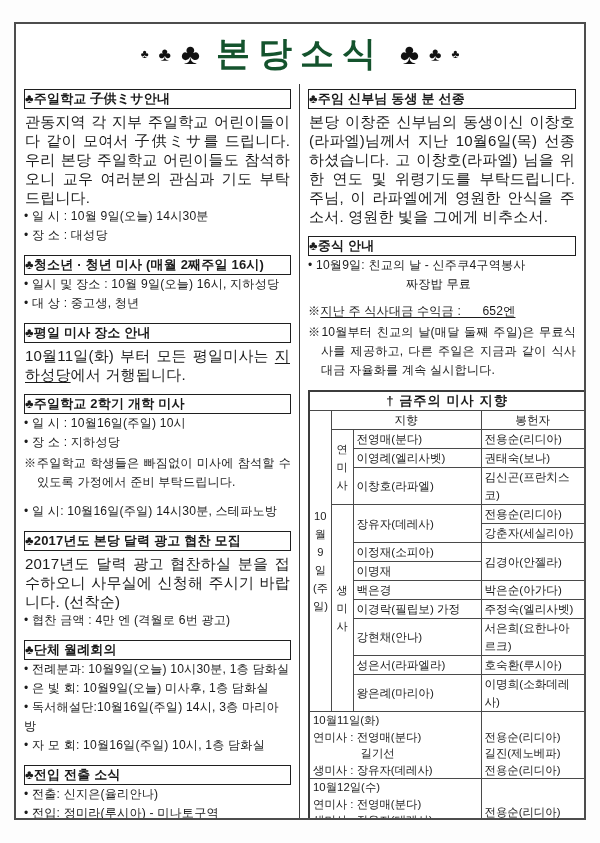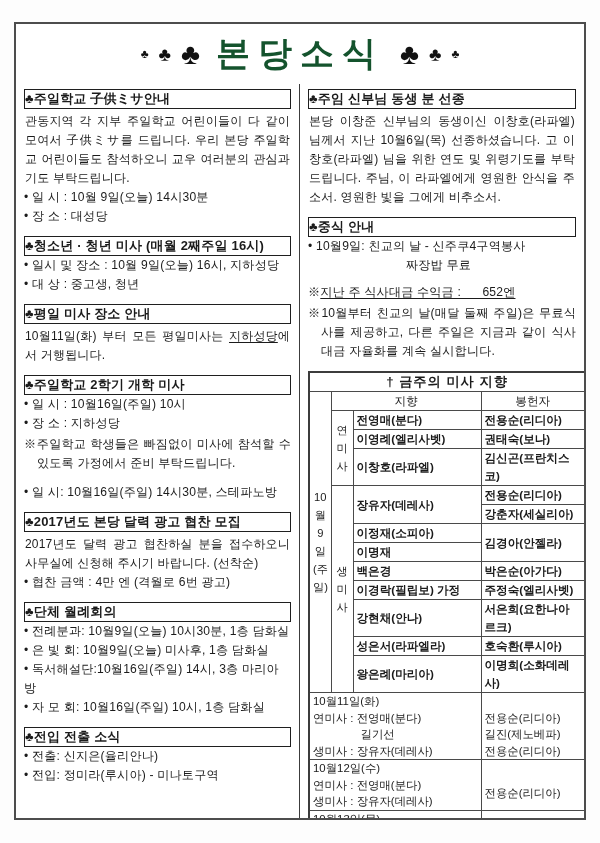--- a/index.html
+++ b/index.html
@@ -24,42 +24,42 @@
   .club-m{font-size:19px;}
   .club-l{font-size:29px;}
   .cols{display:flex;height:calc(100% - 60px);}
   .col{width:50%;box-sizing:border-box;padding:5px 8px 0 8px;}
   .col-left{border-right:1.5px solid #3c3c3c;}
   .sec{margin-bottom:10px;}
   .sec-h{
     border:1.5px solid #1f1f1f;font-weight:700;font-size:13px;
     line-height:16px;padding:1px 0;letter-spacing:0.2px;
   }
-  .p{margin:3px 1px 0 1px;font-size:12px;line-height:19px;text-align:justify;letter-spacing:0.2px;}
+  .p{margin:3px 1px 0 1px;font-size:15px;line-height:19px;text-align:justify;letter-spacing:0.2px;}
   .ln{font-size:12.1px;line-height:19px;white-space:pre-wrap;letter-spacing:0.2px;}
   .note{margin-top:2px;font-size:12.1px;line-height:19px;text-align:justify;
         padding-left:13px;text-indent:-13px;letter-spacing:0.2px;}
   .u{text-decoration:underline;text-underline-offset:2px;}
   .indent1{padding-left:98px;}
   
   .mass-table{
     width:100%;border-collapse:collapse;border:2px solid #3c3c3c;
     font-size:11.6px;margin-top:8px;table-layout:fixed;
   }
   .mass-table td,.mass-table th{
     border:1px solid #4a4a4a;padding:0 3px;line-height:18px;vertical-align:middle;
     overflow:hidden;
   }
   .tbl-title{text-align:center;font-weight:700;font-size:13.2px;line-height:23px;letter-spacing:1px;}
   .tbl-hd{text-align:center;font-weight:400;line-height:18px;}
   .vcell{
     width:20px;text-align:center;word-break:break-all;line-height:14px;
     padding:0 2px;font-size:11.2px;
   }
-  .icell{padding-left:5px;font-weight:bold;}
+  .icell{padding-left:5px;}
   .blk{vertical-align:top;padding:1px 4px;}
   .tlines{white-space:pre-wrap;line-height:16.5px;font-size:11.4px;}
 </style>
 </head>
 <body>
 
 <div class="frame">
 
   <div class="masthead">
     <span class="club club-s">♣</span>

